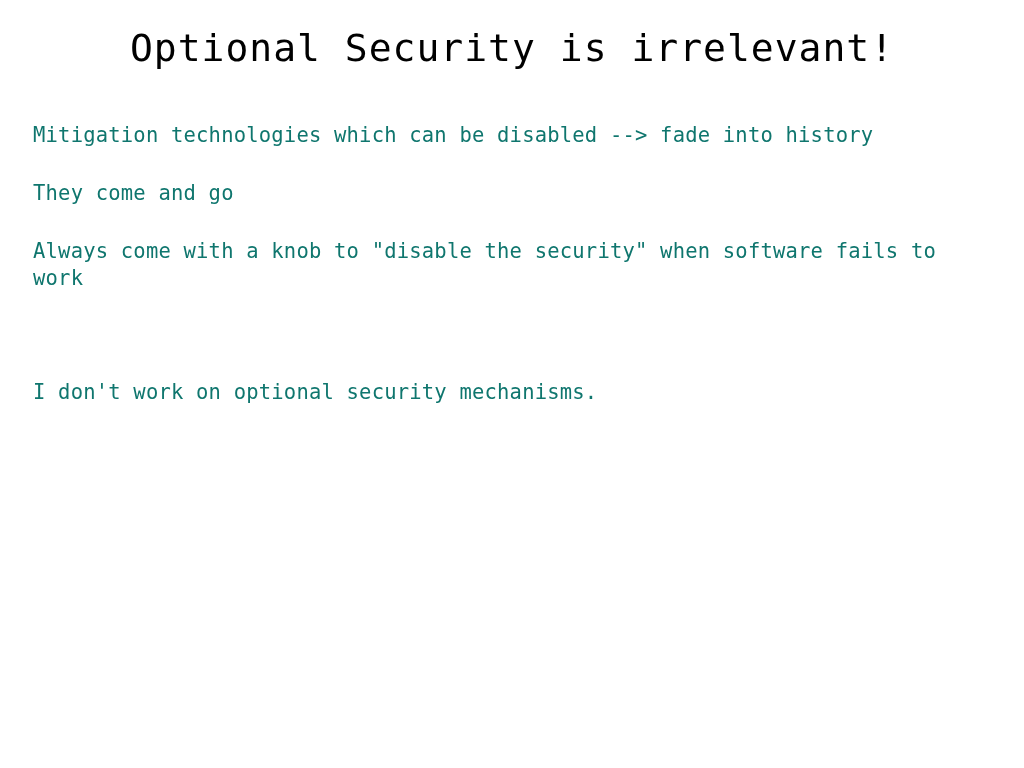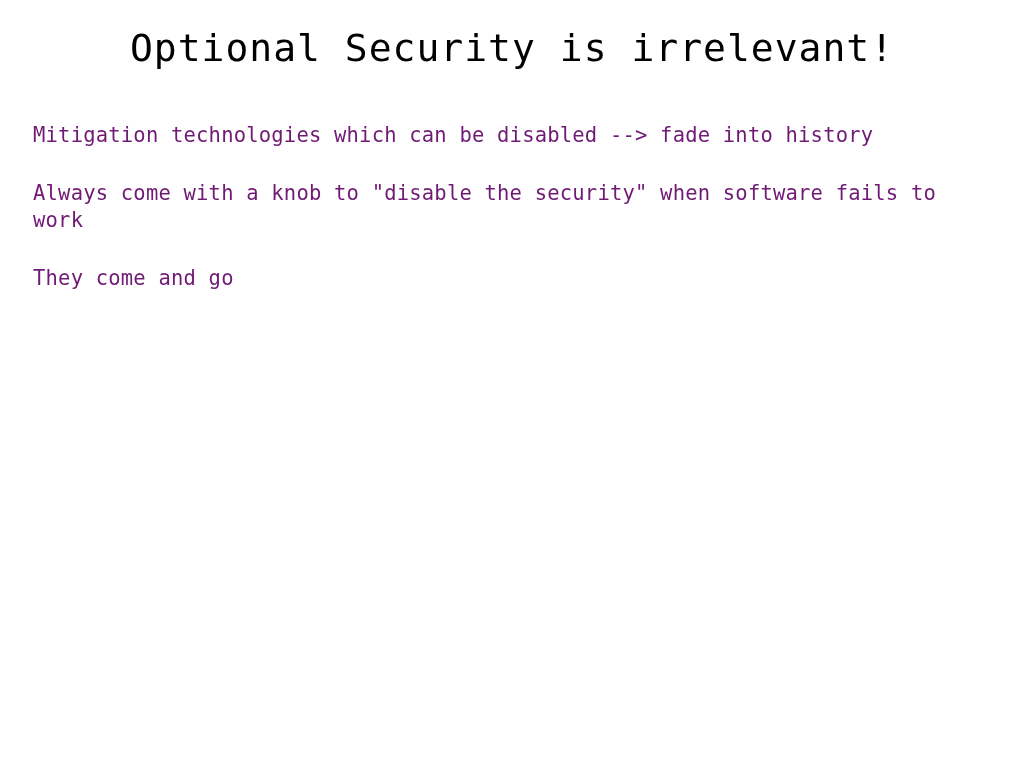--- a/index.html
+++ b/index.html
@@ -37,39 +37,40 @@
   .body-block {
     position: absolute;
     top: 122px;
     left: 33px;
     width: 960px;
   }
   .body-line {
     font-family: "DejaVu Sans Mono", monospace;
     font-size: 20.5px;
     line-height: 27px;
-    color: #701a75;
+    color: #0f766e;
     white-space: pre-wrap;
     margin: 0 0 31px 0;
     letter-spacing: 0.2px;
   }
   .body-line.wrapped {
     margin-bottom: 31px;
   }
   .spacer-line {
     height: 56px;
   }
 </style>
 </head>
 <body>
 
 <div class="slide">
 
   <h1 class="slide-title">Optional Security is irrelevant!</h1>
 
   <div class="body-block">
     <p class="body-line">Mitigation technologies which can be disabled --&gt; fade into history</p>
+    <p class="body-line">They come and go</p>
     <p class="body-line wrapped">Always come with a knob to "disable the security" when software fails to work</p>
-    <p class="body-line">They come and go</p>
     <div class="spacer-line"></div>
+    <p class="body-line">I don't work on optional security mechanisms.</p>
   </div>
 
 </div>
 
 </body></html>

